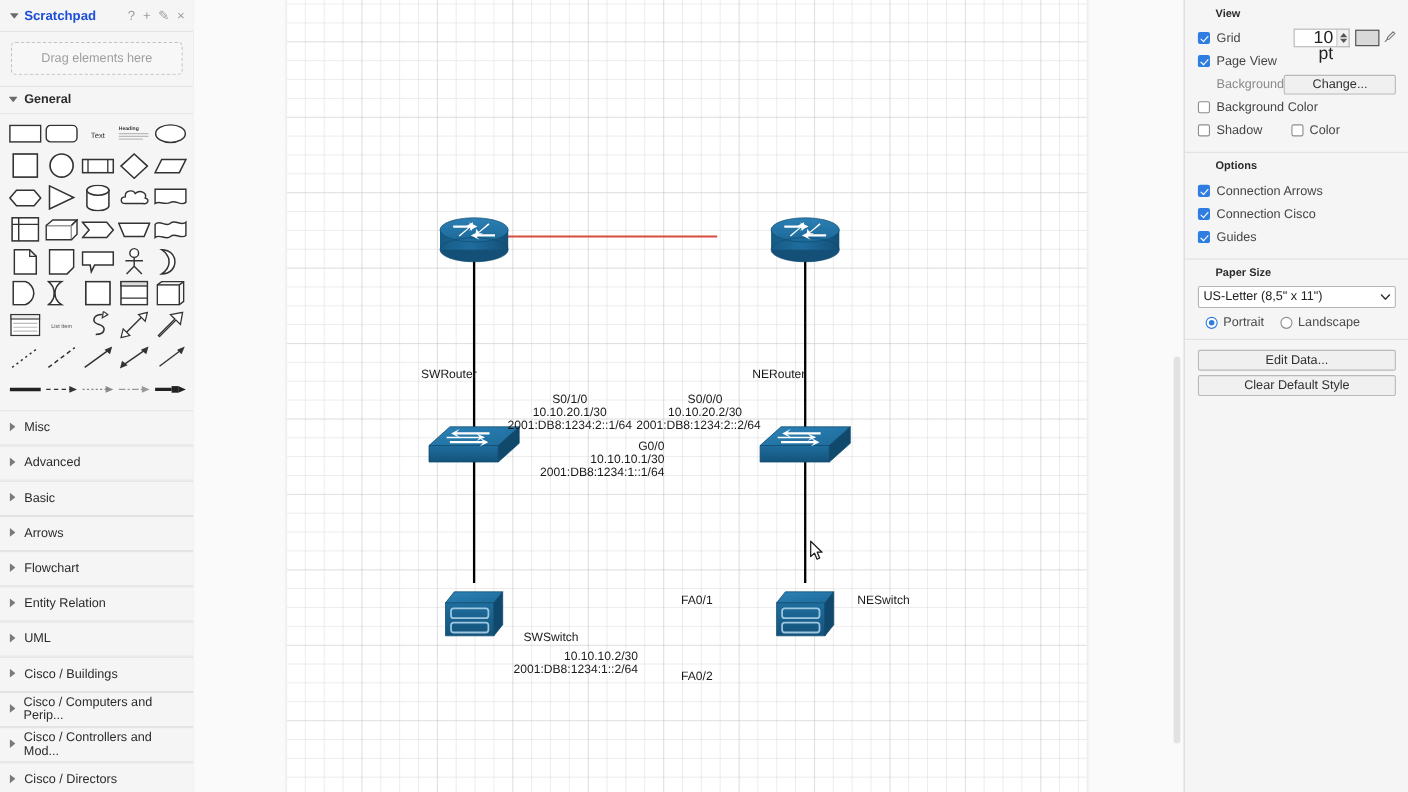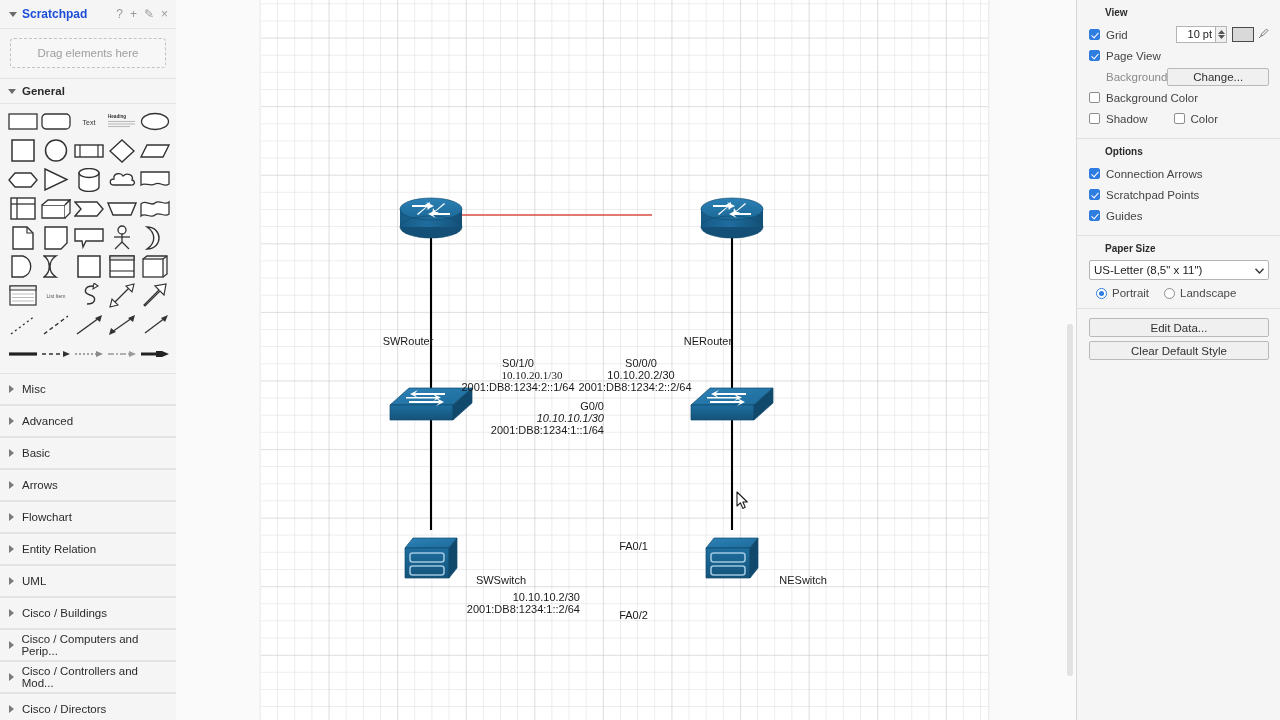--- a/index.html
+++ b/index.html
@@ -102,21 +102,21 @@
   .cb.on{background:#2f7de1;border-color:#2f7de1;}
   .cb.on:after{
     content:"";position:absolute;left:3px;top:0.5px;width:3px;height:6px;
     border:solid #fff;border-width:0 1.6px 1.6px 0;transform:rotate(42deg);
   }
   .rp-lbl{color:#444;}
   .rp-lbl.dim{color:#8a8a8a;}
   .spin-wrap{margin-left:auto;display:flex;align-items:center;}
   .spin{
     width:40px;height:17px;border:1px solid #b4b4b4;background:#fff;
-    font-size:11px;text-align:right;padding-right:3px;line-height:15px;
+    font-size:16px;text-align:right;padding-right:3px;line-height:15px;
     box-sizing:border-box;color:#222;
   }
   .spin-btns{
     width:11px;height:17px;border:1px solid #b4b4b4;border-left:none;
     background:#f0f0f0;display:flex;flex-direction:column;
     align-items:center;justify-content:center;box-sizing:border-box;
     font-size:5px;color:#555;line-height:5px;
   }
   .swatch{
     width:22px;height:15px;background:#d9d9d9;border:1.5px solid #4a4a4a;
@@ -639,39 +639,39 @@
         <path d="M18 0 L26 -10 L26 20 L18 30 Z" fill="#11496c" stroke="#0f4a6e" stroke-width="0.7"></path>
         <rect x="-21" y="5" width="34" height="9" rx="2.5" fill="none" stroke="#9dc6e0" stroke-width="1.6"></rect>
         <rect x="-21" y="18" width="34" height="9" rx="2.5" fill="none" stroke="#9dc6e0" stroke-width="1.6"></rect>
       </g>
     </svg>
 
     <div class="lbl" style="left:182px;top:335px;width:100px;">SWRouter</div>
     <div class="lbl" style="left:482px;top:335px;width:100px;">NERouter</div>
 
     <div class="lbl" style="left:262px;top:357px;width:160px;">S0/1/0</div>
-    <div class="lbl" style="left:276px;top:369px;width:160px;font-family:Liberation Serif, serif;">10.10.20.1/30</div>
+    <div class="lbl" style="left:262px;top:369px;width:160px;">10.10.20.1/30</div>
     <div class="lbl" style="left:262px;top:381px;width:160px;">2001:DB8:1234:2::1/64</div>
 
     <div class="lbl" style="left:385px;top:357px;width:160px;">S0/0/0</div>
     <div class="lbl" style="left:385px;top:369px;width:160px;">10.10.20.2/30</div>
     <div class="lbl" style="left:379px;top:381px;width:160px;">2001:DB8:1234:2::2/64</div>
 
     <div class="lbl r" style="left:268px;top:400px;width:160px;">G0/0</div>
-    <div class="lbl r" style="left:268px;top:412px;width:160px;font-style:italic;">10.10.10.1/30</div>
+    <div class="lbl r" style="left:268px;top:412px;width:160px;">10.10.10.1/30</div>
     <div class="lbl r" style="left:268px;top:424px;width:160px;">2001:DB8:1234:1::1/64</div>
 
     <div class="lbl" style="left:420px;top:540px;width:75px;">FA0/1</div>
     <div class="lbl" style="left:420px;top:609px;width:75px;">FA0/2</div>
 
     <div class="lbl r" style="left:240px;top:574px;width:110px;">SWSwitch</div>
     <div class="lbl r" style="left:240px;top:591px;width:164px;">10.10.10.2/30</div>
     <div class="lbl r" style="left:240px;top:603px;width:164px;">2001:DB8:1234:1::2/64</div>
 
-    <div class="lbl r" style="left:551px;top:574px;width:100px;">NESwitch</div>
+    <div class="lbl r" style="left:551px;top:540px;width:100px;">NESwitch</div>
 
     <svg class="cursor" width="14" height="20" viewBox="0 0 14 20">
       <path d="M1 1 L1 15 L4.4 11.8 L6.8 17.4 L9.2 16.3 L6.9 11 L11.3 11 Z" fill="#fff" stroke="#1a1a1a" stroke-width="1.1" stroke-linejoin="round"></path>
     </svg>
   </div>
 
   <div class="vscroll">
     <div class="vthumb"></div>
   </div>
 
@@ -728,21 +728,21 @@
     </div>
 
     <div class="rp-sec">
       <div class="rp-title">Options</div>
       <div class="rp-row">
         <span class="cb on"></span>
         <span class="rp-lbl">Connection Arrows</span>
       </div>
       <div class="rp-row">
         <span class="cb on"></span>
-        <span class="rp-lbl">Scratchpad Points</span>
+        <span class="rp-lbl">Connection Cisco</span>
       </div>
       <div class="rp-row">
         <span class="cb on"></span>
         <span class="rp-lbl">Guides</span>
       </div>
     </div>
 
     <div class="rp-sec">
       <div class="rp-title">Paper Size</div>
       <div class="sel">

